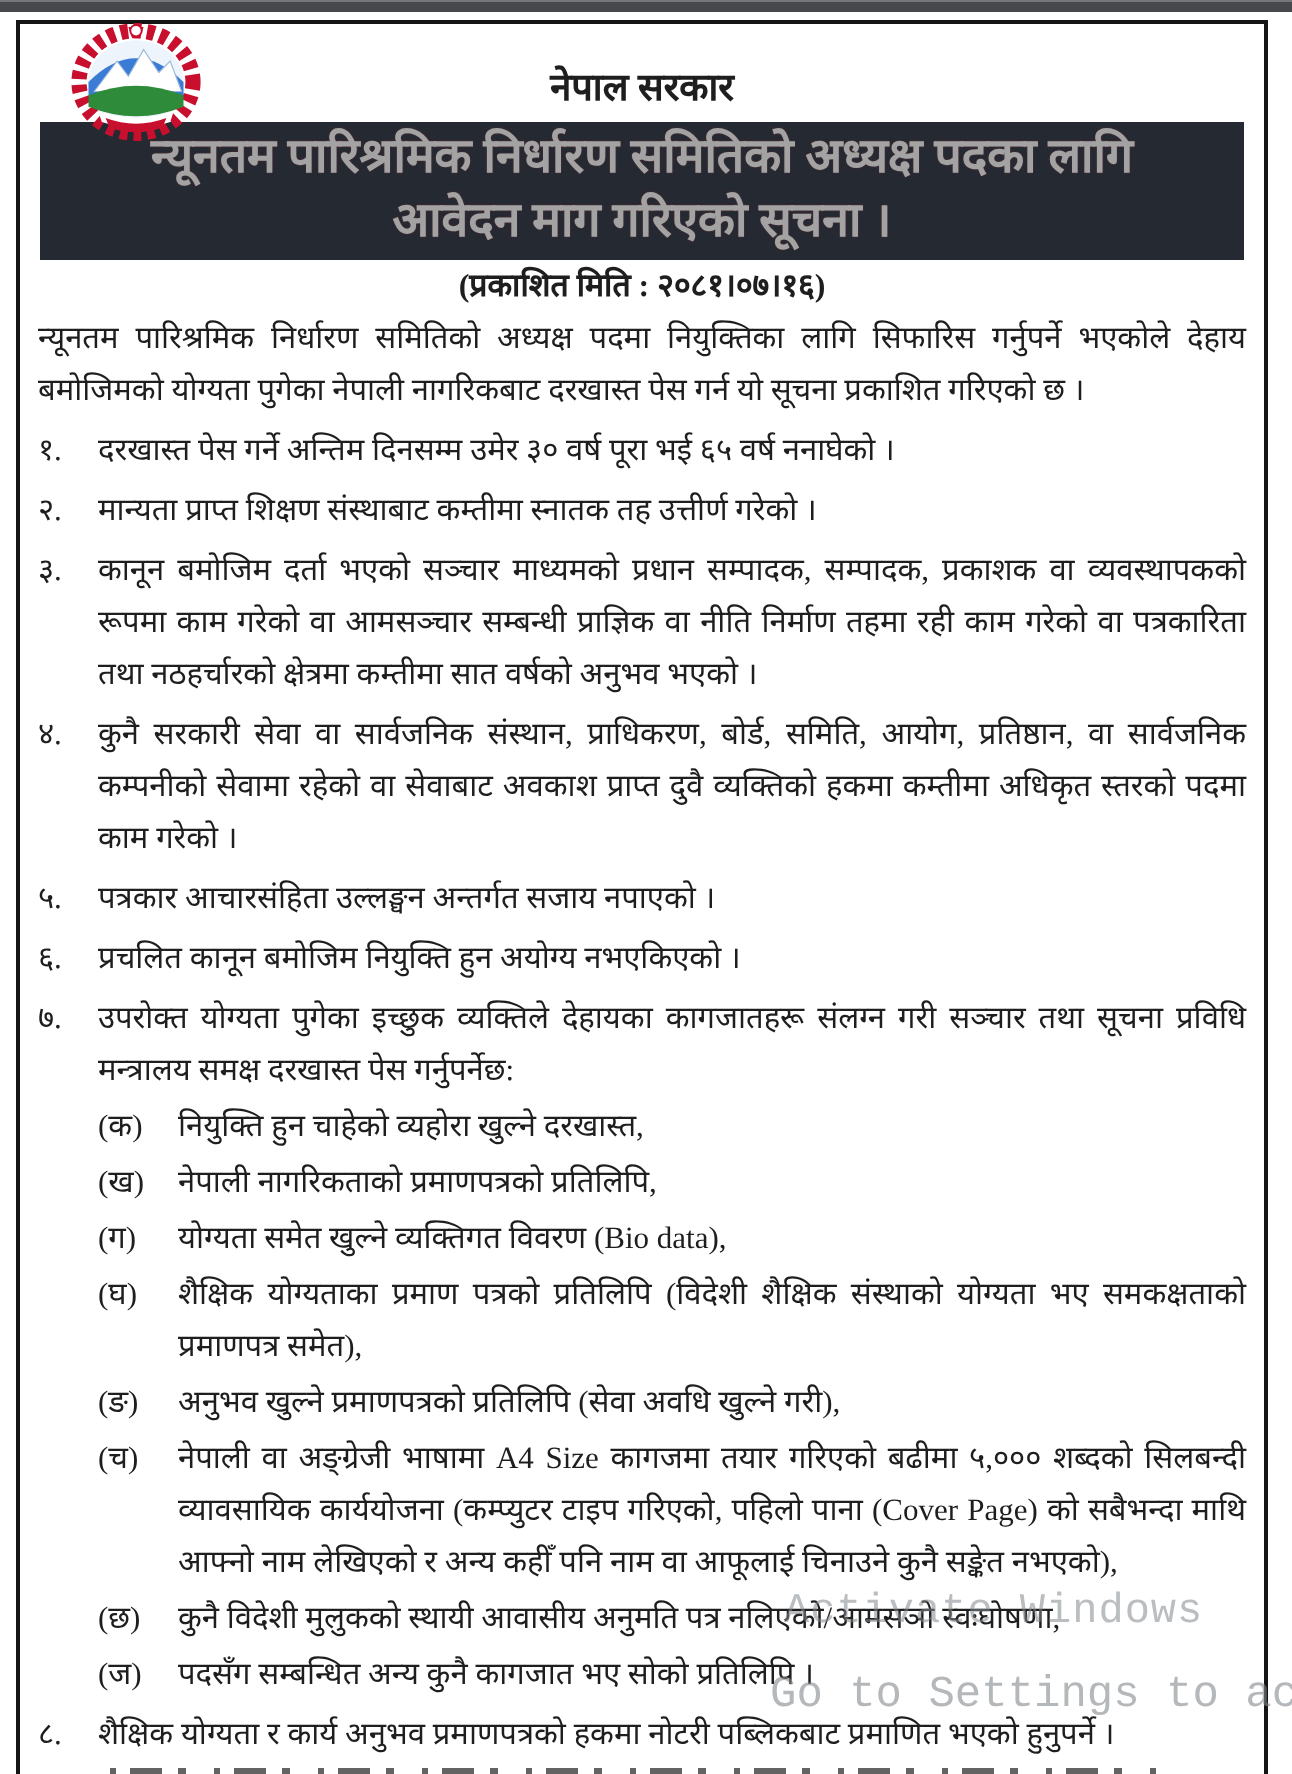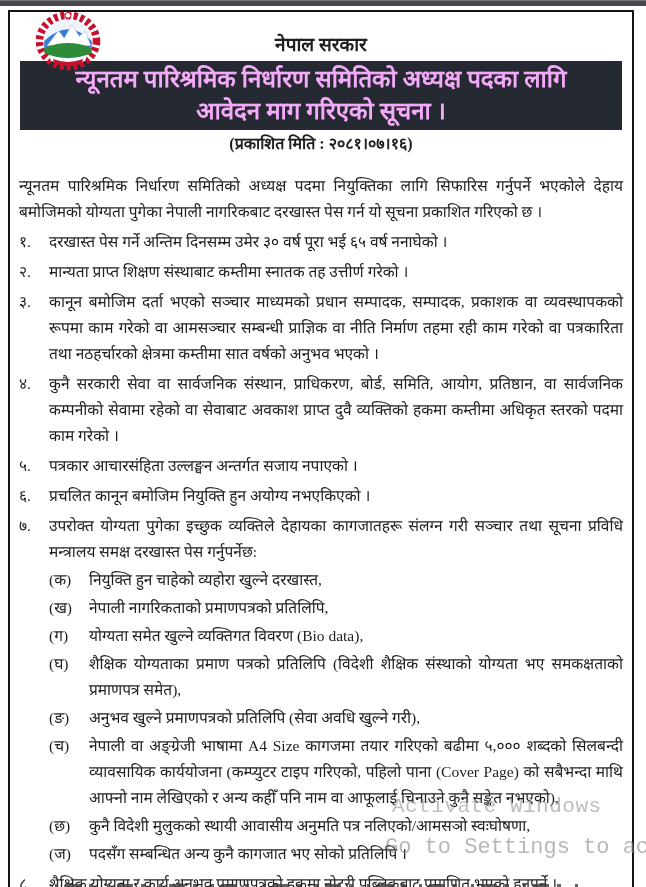--- a/index.html
+++ b/index.html
@@ -20,29 +20,29 @@
   }
   .emblem{position:absolute;left:20px;top:-1px;width:76px;height:60px;}
   .gov-title{
     text-align:center;font-weight:700;font-size:19px;line-height:25px;margin-top:18px;
   }
   .ministry-title{
     text-align:center;font-weight:700;font-size:25px;line-height:31px;
     font-family:"Liberation Sans","DejaVu Sans",sans-serif;letter-spacing:.5px;
   }
   .banner{
-    margin:4px 1px 0 1px;background:#252932;color:#f0abfc;
+    margin:4px 1px 0 1px;background:#252932;color:#a3a3a3;
     text-align:center;font-weight:700;font-size:24px;line-height:32px;
     padding:2px 0 3px 0;text-shadow:0 0 1px rgba(210,60,60,.35);
   }
   .pub-date{
     text-align:center;font-weight:700;font-size:16px;line-height:22px;margin:3px 0 2px 0;
   }
   .bodytext{font-size:15.5px;line-height:26px;text-align:justify;}
-  .intro{margin-top:18px;}
+  .intro{margin-top:2px;}
   .item{display:flex;margin-top:4px;}
   .item .num{flex:0 0 30px;font-weight:400;}
   .item .txt{flex:1;}
   .sublist{margin-top:0;}
   .subitem{display:flex;margin-top:2px;}
   .subitem .marker{flex:0 0 40px;}
   .subitem .txt{flex:1;}
   .watermark-1{
     position:absolute;left:392px;top:795px;
     font-family:Liberation Mono, monospace;

